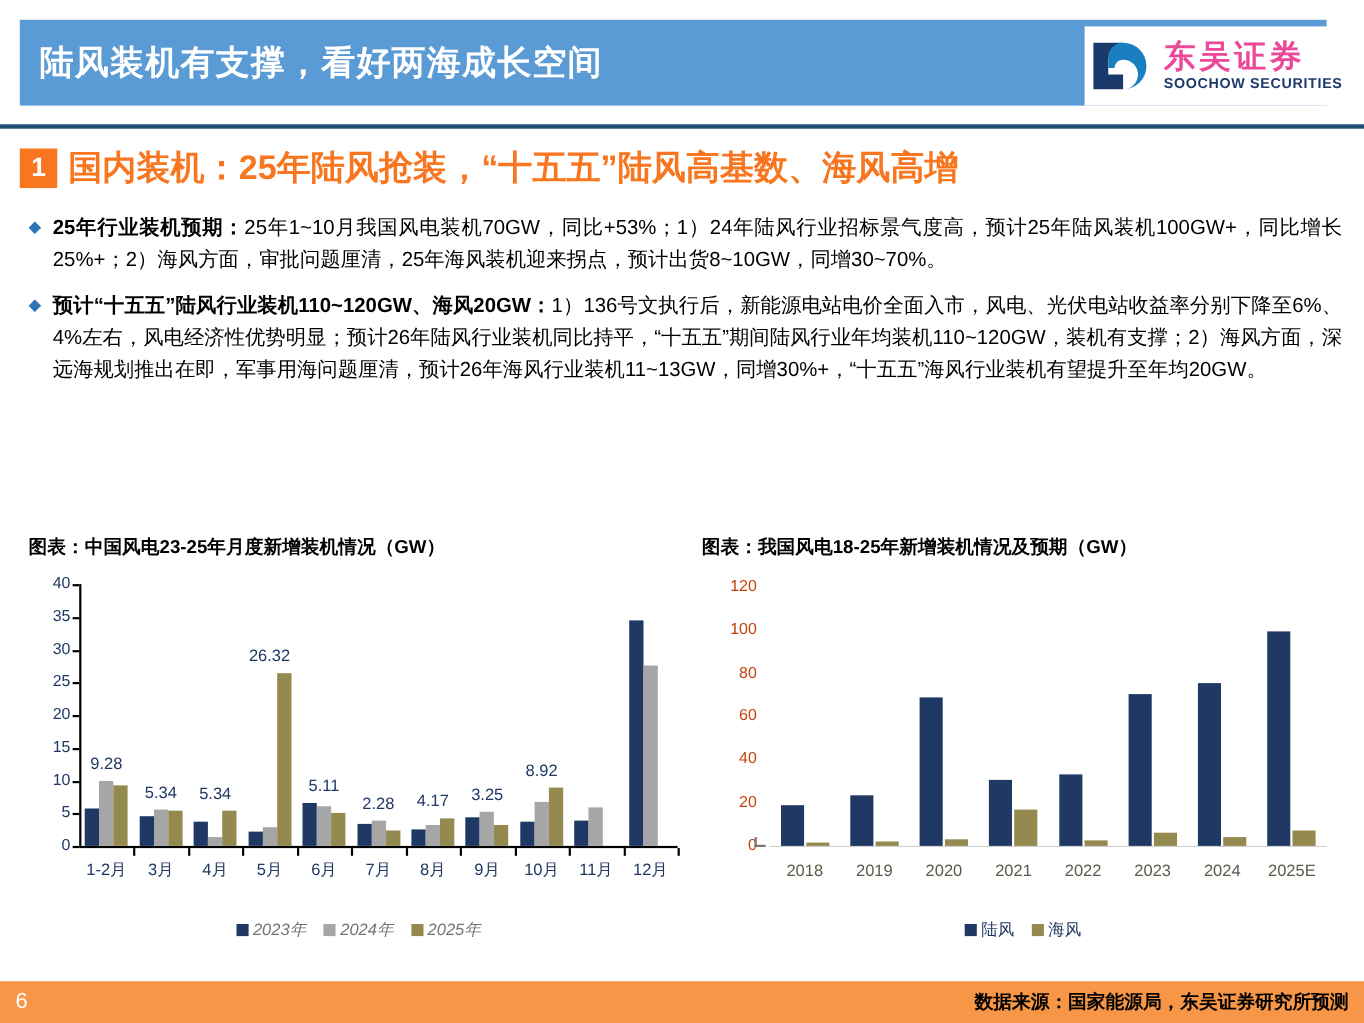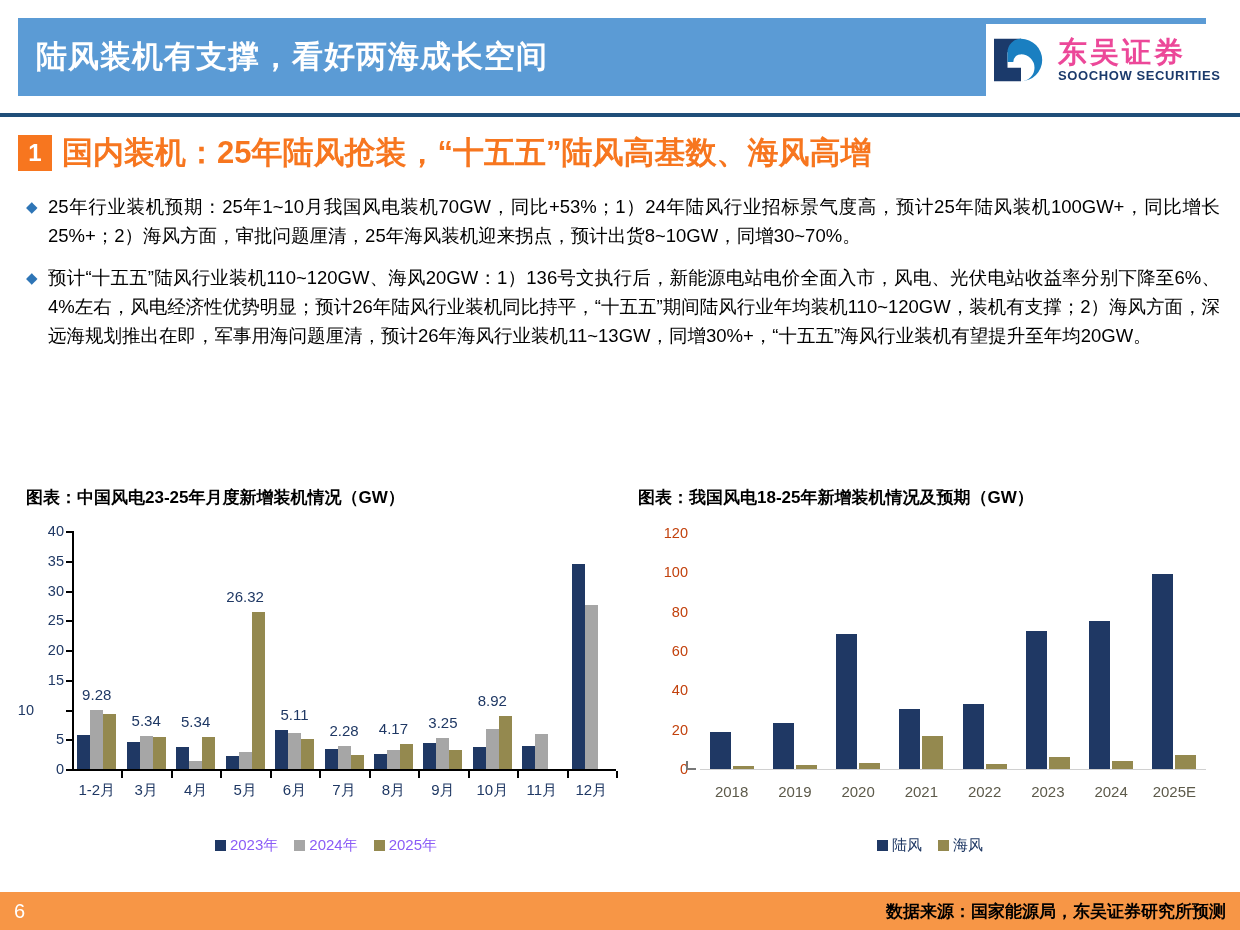--- a/index.html
+++ b/index.html
@@ -76,21 +76,21 @@
   .bullet-marker {
     flex: none; width: 22px;
     color: #2e75b6; font-size: 15px; line-height: 29px;
     text-align: left;
   }
   .bullet-text {
     flex: 1;
     font-size: 18.5px; line-height: 29px; color: #000000;
     text-align: justify;
   }
-  .bullet-text b { font-weight: normal; }
+  .bullet-text b { font-weight: bold; }
 
   
   .chart-block { position: absolute; }
   #chart-left  { left: 26px;  top: 486px; width: 600px; height: 390px; }
   #chart-right { left: 638px; top: 486px; width: 584px; height: 390px; }
 
   .chart-caption {
     font-size: 17px; font-weight: bold; color: #000000;
     margin-bottom: 10px; white-space: nowrap;
   }
@@ -133,21 +133,21 @@
   .xcat-left  { color: #1f3864; }
   .xcat-right { color: #5d5a4a; }
 
   .legend {
     position: absolute; left: 0; width: 100%;
     display: flex; justify-content: center; align-items: center; gap: 16px;
   }
   .legend-item { display: flex; align-items: center; gap: 4px; }
   .legend-swatch { width: 11px; height: 11px; display: inline-block; }
   .legend-label { font-size: 15px; }
-  .legend-left .legend-label  { color: #8b5cf6; }
+  .legend-left .legend-label  { color: #737373; font-style: italic; }
   .legend-right .legend-label { color: #1f3864; }
 
   
   #footer-bar {
     position: absolute; left: 0; bottom: 0; width: 1240px; height: 38px;
     background: #f79646;
   }
   #footer-page {
     position: absolute; left: 14px; top: 50%; transform: translateY(-50%);
     font-size: 20px; color: #ffffff;
@@ -195,21 +195,21 @@
     <span class="bullet-marker">◆</span>
     <span class="bullet-text"><b>预计“十五五”陆风行业装机110~120GW、海风20GW：</b><span>1）136号文执行后，新能源电站电价全面入市，风电、光伏电站收益率分别下降至6%、4%左右，风电经济性优势明显；预计26年陆风行业装机同比持平，“十五五”期间陆风行业年均装机110~120GW，装机有支撑；2）海风方面，深远海规划推出在即，军事用海问题厘清，预计26年海风行业装机11~13GW，同增30%+，“十五五”海风行业装机有望提升至年均20GW。</span></span>
   </div>
 </div>
 
 <div id="chart-left" class="chart-block">
   <div class="chart-caption">图表：中国风电23-25年月度新增装机情况（GW）</div>
   <div id="plot-left" class="plot-area">
       <div class="y-label ylab-left" style="top: 250px; right: 562px;">0</div>
       <div class="y-label ylab-left" style="top: 220.25px; right: 562px;">5</div>
-      <div class="y-label ylab-left" style="top: 190.5px; right: 592px; text-align: right;">10</div>
+      <div class="y-label ylab-left" style="top: 190.5px; right: 562px; text-align: right;">10</div>
       <div class="y-label ylab-left" style="top: 160.75px; right: 562px; margin-left: 36px;">15</div>
       <div class="y-label ylab-left" style="top: 131px; right: 562px;">20</div>
       <div class="y-label ylab-left" style="top: 101.25px; right: 562px;">25</div>
       <div class="y-label ylab-left" style="top: 71.5px; right: 562px;">30</div>
       <div class="y-label ylab-left" style="top: 41.75px; right: 562px;">35</div>
       <div class="y-label ylab-left" style="top: 12px; right: 562px;">40</div>
       <div class="y-axis-line" style="left: 46px; top: 12px; width: 2px; height: 238px;"></div>
       <div class="tick" style="left: 40px; top: 250px; width: 6px; height: 2px; background: rgb(0, 0, 0);"></div>
       <div class="tick" style="left: 40px; top: 220.25px; width: 6px; height: 2px; background: rgb(0, 0, 0);"></div>
       <div class="tick" style="left: 40px; top: 190.5px; width: 6px; height: 2px; background: rgb(0, 0, 0);"></div>

